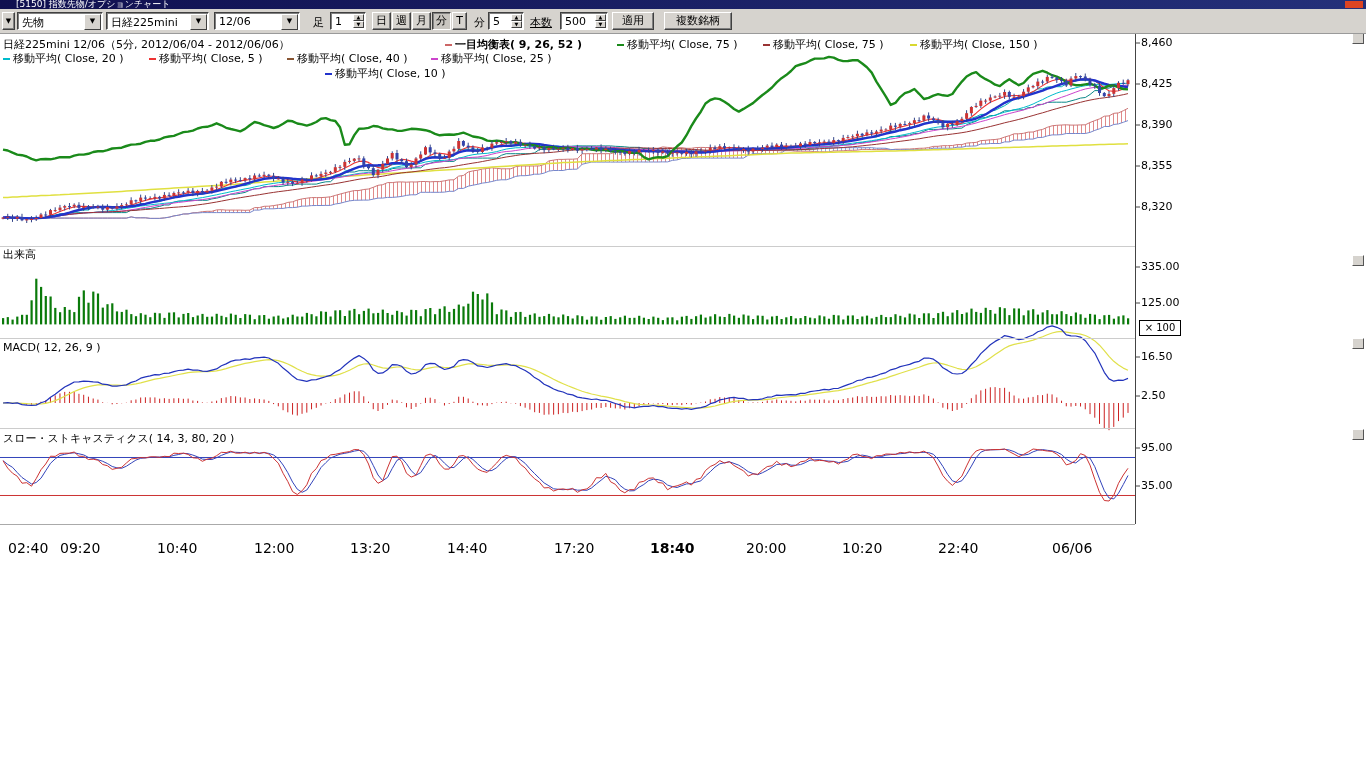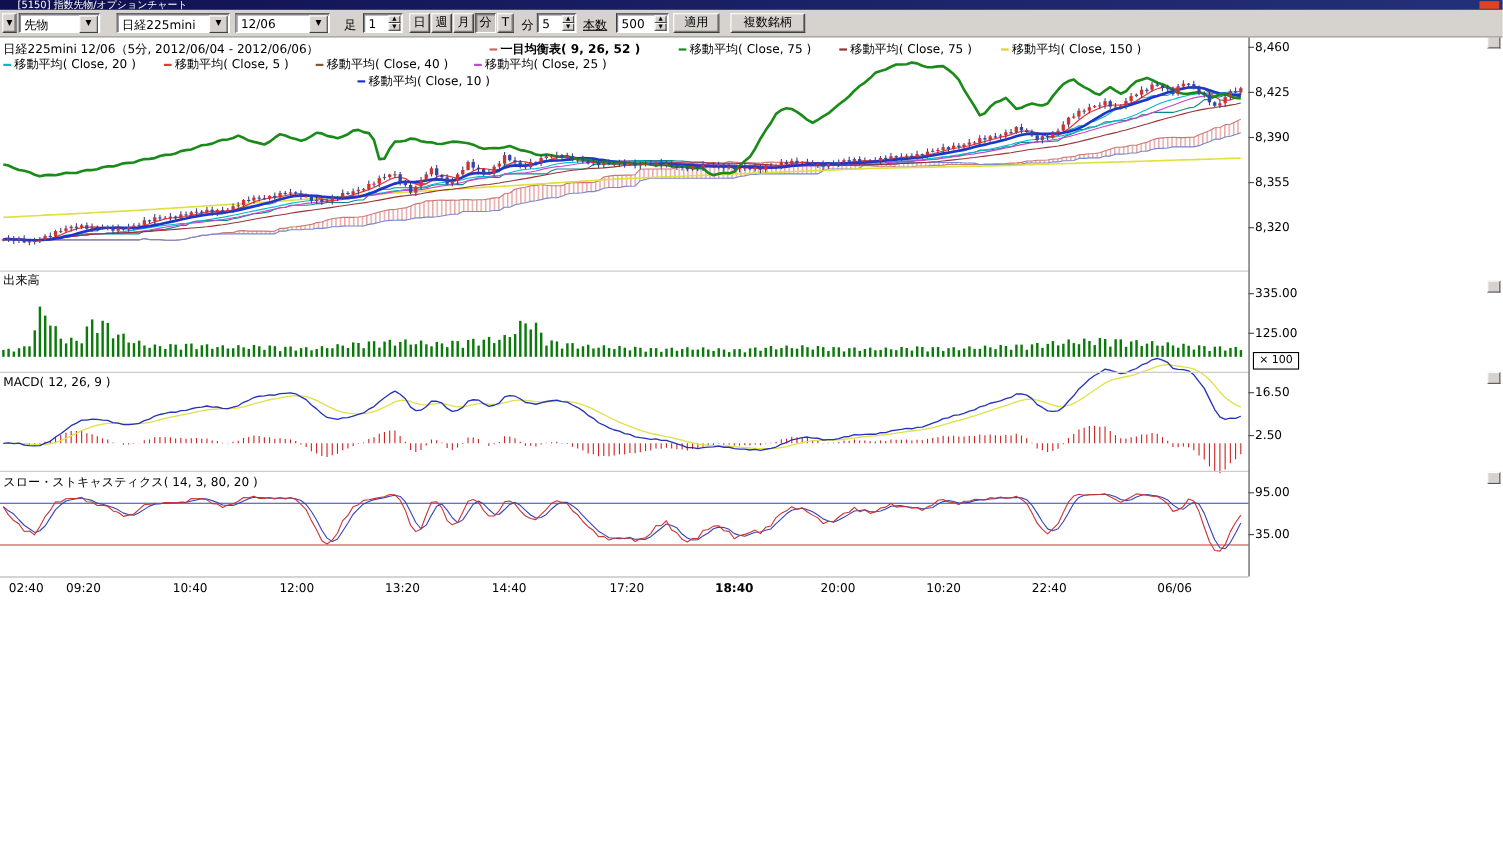--- a/index.html
+++ b/index.html
@@ -16,21 +16,21 @@
   .combo,.spin{position:absolute;top:3px;height:18px;background:#fff;border:1px solid;border-color:#404040 #fff #fff #404040;box-shadow:inset 1px 1px 0 #808080;box-sizing:border-box;}
   .combo-txt,.spin-txt{position:absolute;left:4px;top:2px;font-size:11px;white-space:nowrap;}
   .combo-dd{position:absolute;right:1px;top:1px;width:15px;height:14px;background:#d6d3ce;border:1px solid;border-color:#fff #404040 #404040 #fff;font-size:7px;text-align:center;line-height:13px;}
   .spin-btns{position:absolute;right:1px;top:1px;width:11px;height:14px;}
   .spin-up,.spin-dn{display:block;width:11px;height:7px;background:#d6d3ce;border:1px solid;border-color:#fff #404040 #404040 #fff;font-size:5px;text-align:center;line-height:5px;box-sizing:border-box;}
   
   .legend-item{position:absolute;font-size:11px;white-space:nowrap;color:#000;z-index:3;}
   .swatch{display:inline-block;width:7px;height:2px;vertical-align:middle;margin-right:3px;}
   .panel-label{position:absolute;font-size:11px;color:#000;z-index:3;}
   .ytick{position:absolute;left:1141px;font-size:11px;color:#000;z-index:3;white-space:nowrap;}
-  .xtick{position:absolute;top:528px;font-size:11px;color:#000;z-index:3;white-space:nowrap;}
+  .xtick{position:absolute;top:540px;font-size:14px;color:#000;z-index:3;white-space:nowrap;}
   .mult-badge{position:absolute;left:1139px;top:320px;width:40px;height:14px;border:1px solid #000;background:#fff;font-size:10px;text-align:center;line-height:14px;z-index:3;}
   .side-handle{position:absolute;left:1352px;width:12px;height:11px;background:#d6d3ce;border:1px solid;border-color:#fff #555 #555 #fff;box-sizing:border-box;z-index:4;}
   #chart-svg{position:absolute;left:0;top:0;z-index:1;}
 </style>
 </head>
 <body>
 
 <svg id="chart-svg" width="1366" height="768">
   <defs>
     <pattern id="hatchR" width="4" height="4" patternUnits="userSpaceOnUse">
@@ -1045,21 +1045,21 @@
   </svg>
 
 <div class="titlebar">
   <span class="title-text">[5150] 指数先物/オプションチャート</span>
   <span class="close-btn"></span>
 </div>
 
 <div class="toolbar">
   <div class="tbtn" style="left:2px;width:13px;font-size:7px;">▼</div>
 
-  <div class="combo" style="left:17px;width:74px;">
+  <div class="combo" style="left:17px;width:86px;">
     <span class="combo-txt">先物</span>
     <span class="combo-dd">▼</span>
   </div>
   <div class="combo" style="left:106px;width:103px;">
     <span class="combo-txt">日経225mini</span>
     <span class="combo-dd">▼</span>
   </div>
   <div class="combo" style="left:214px;width:86px;">
     <span class="combo-txt">12/06</span>
     <span class="combo-dd">▼</span>

